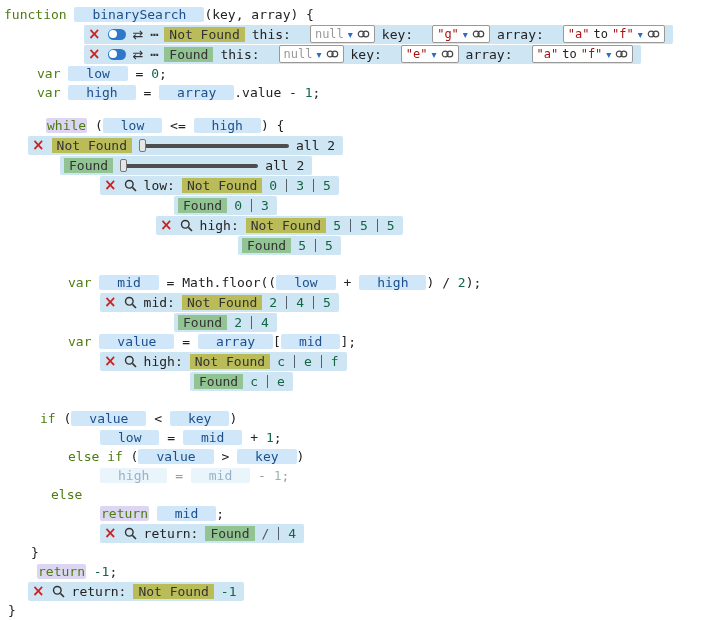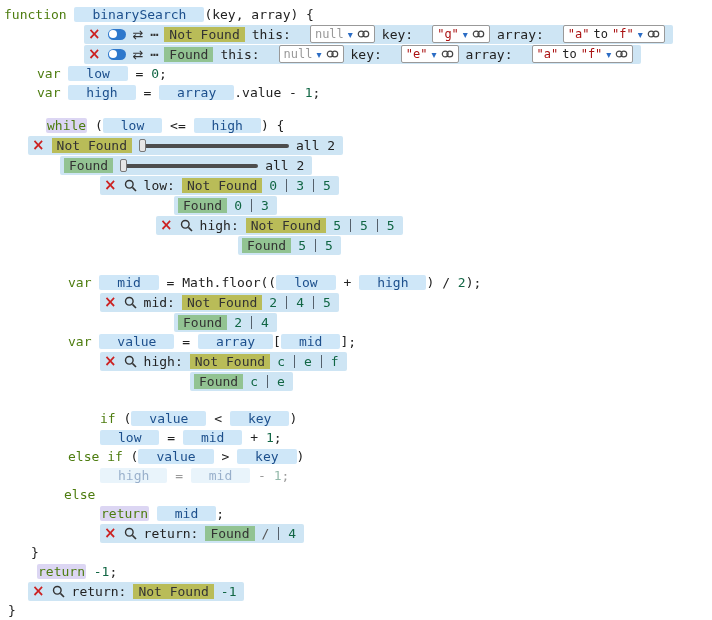--- a/index.html
+++ b/index.html
@@ -240,37 +240,37 @@
   </div>
   <div class="row prow">
     <div class="probe-row" style="margin-left:186px">
       <span class="badge f">Found</span>
       <span class="val">c</span><span class="sep"></span><span class="val">e</span>
     </div>
   </div>
 
   <div class="row" style="height:18px"></div>
 
-  <div class="row" style="margin-left:96px">
+  <div class="row" style="margin-left:36px">
     <span class="k">if</span><span class="plain"> (</span><span class="hl">value</span><span class="plain"> &lt; </span><span class="hl">key</span><span class="plain">)</span>
   </div>
 
   <div class="row" style="margin-left:96px">
     <span class="hl">low</span><span class="plain"> = </span><span class="hl">mid</span><span class="plain"> + </span><span class="n">1</span><span class="plain">;</span>
   </div>
 
   <div class="row" style="margin-left:64px">
     <span class="k">else if</span><span class="plain"> (</span><span class="hl">value</span><span class="plain"> &gt; </span><span class="hl">key</span><span class="plain">)</span>
   </div>
 
   <div class="row faded" style="margin-left:96px">
     <span class="hl">high</span><span class="plain"> = </span><span class="hl">mid</span><span class="plain"> - </span><span class="n">1</span><span class="plain">;</span>
   </div>
 
-  <div class="row" style="margin-left:60px">
+  <div class="row" style="margin-left:47px">
     <span class="k">else</span>
   </div>
 
   <div class="row" style="margin-left:96px">
     <span class="k khl">return</span><span class="plain"> </span><span class="hl">mid</span><span class="plain">;</span>
   </div>
 
   <div class="row prow">
     <div class="probe-row" style="margin-left:96px">
       <span class="xicon">×</span>

